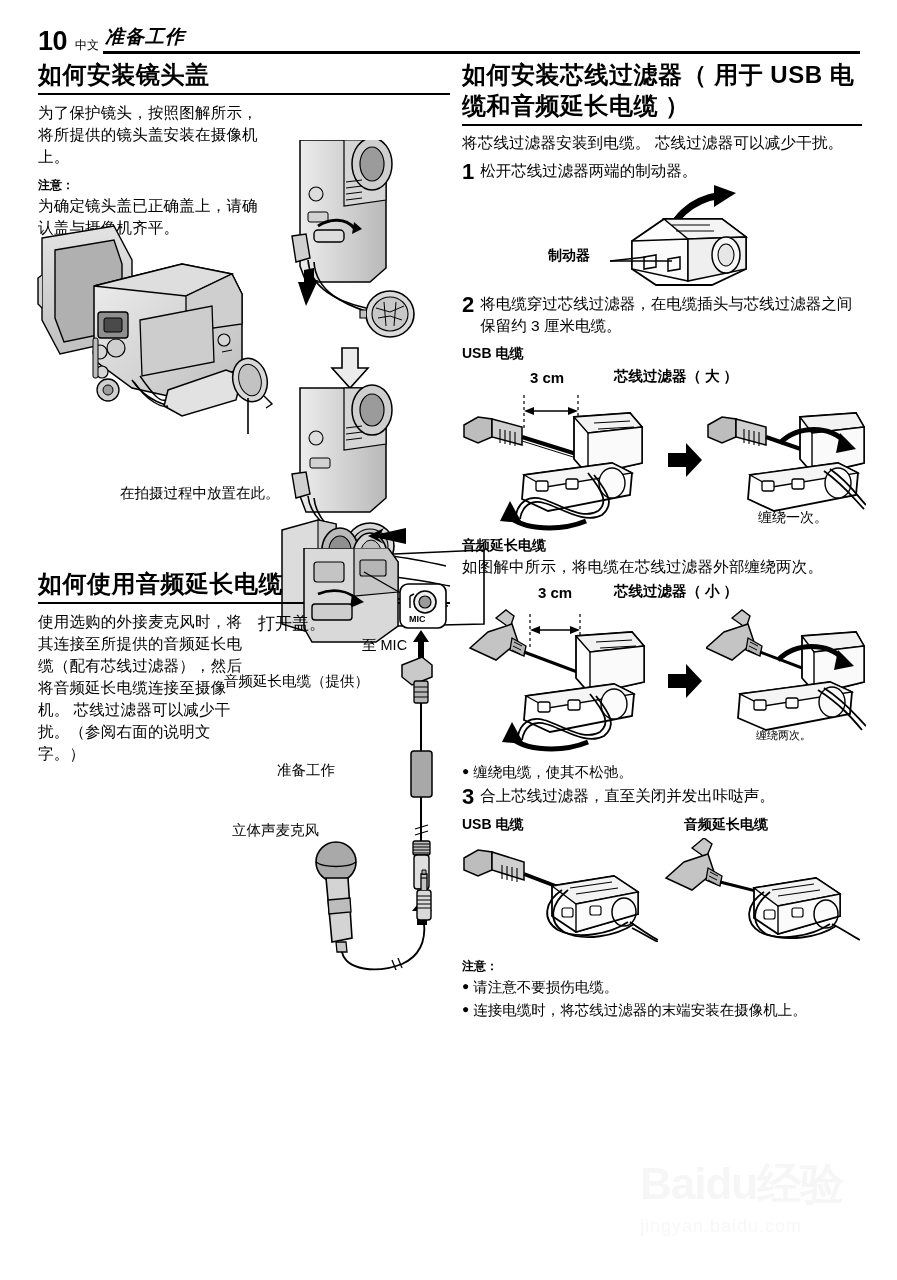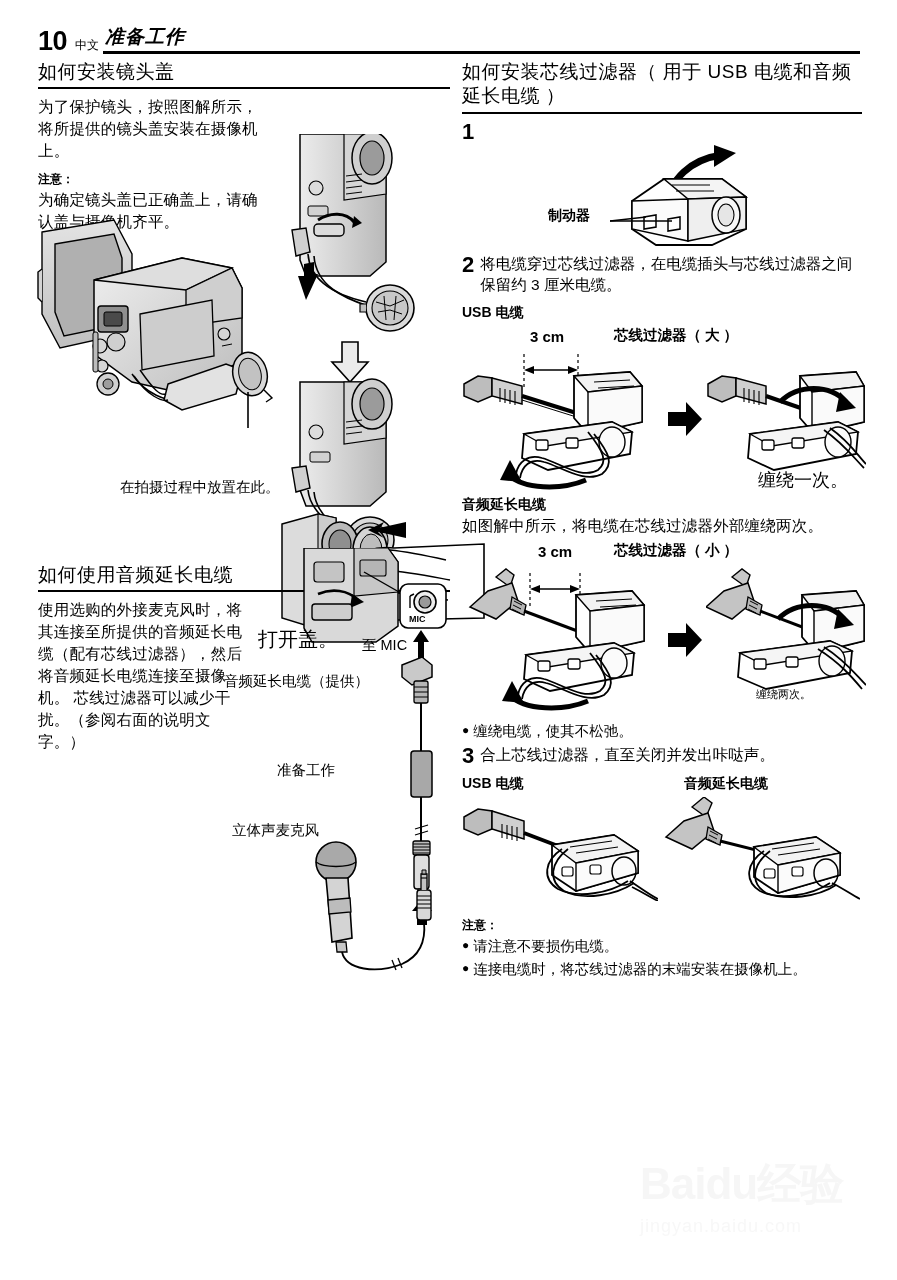--- a/index.html
+++ b/index.html
@@ -15,21 +15,21 @@
   .hdr-num{position:absolute;left:0;top:0;font-size:27px;font-weight:bold;letter-spacing:-0.5px;}
   .hdr-lang{position:absolute;left:37px;top:11px;font-size:12px;}
   .hdr-sec{position:absolute;left:67px;top:-2px;font-size:19px;font-style:italic;font-weight:bold;letter-spacing:1px;}
   .hdr-rule{position:absolute;left:65px;top:25px;width:757px;height:3px;background:#000;}
 
   
   .col-left{position:absolute;left:38px;top:60px;width:412px;}
   .col-right{position:absolute;left:462px;top:60px;width:400px;}
 
   h2.sec{
-    font-size:19px;font-weight:normal;margin:0;letter-spacing:.5px;line-height:1.25;
+    font-size:24px;font-weight:bold;margin:0;letter-spacing:.5px;line-height:1.25;
   }
   .sec-rule{height:2px;background:#000;margin-top:3px;}
 
   .body-txt{font-size:15.5px;line-height:1.42;margin-top:7px;letter-spacing:.2px;}
   .body-txt-r{font-size:15.5px;line-height:1.42;margin-top:6px;letter-spacing:.2px;}
   .note-title{font-size:12px;font-weight:bold;margin-top:9px;}
   .small-b{font-size:14px;font-weight:bold;}
 
   .stepline{display:flex;align-items:flex-start;gap:6px;margin-top:6px;}
   .stepnum{font-size:22px;font-weight:bold;line-height:1;padding-top:1px;}
@@ -264,21 +264,21 @@
       <rect x="92" y="12" width="26" height="16" rx="2" fill="#b5b5b5" stroke="#000" stroke-width="1.1"></rect>
 
       <path d="M50 46 C64 40 80 42 90 52" fill="none" stroke="#000" stroke-width="2.6"></path>
       <path d="M84 46 L96 54 L82 60 Z" fill="#000"></path>
       <rect x="44" y="56" width="40" height="16" rx="3" fill="#cecece" stroke="#000" stroke-width="1.4"></rect>
 
       <path d="M96 24 L152 56" stroke="#000" stroke-width="1.4" fill="none"></path>
     </svg>
   </div>
 
-  <div class="lbl" style="left:258px;top:626px;font-size:20px;">打开盖。</div>
+  <div class="lbl" style="left:258px;top:612px;font-size:17px;">打开盖。</div>
 
   <div class="fig" style="left:398px;top:582px;">
     <svg width="50" height="48" viewBox="0 0 50 48">
       <rect x="2" y="2" width="46" height="44" rx="8" fill="#fff" stroke="#000" stroke-width="1.6"></rect>
       <circle cx="27" cy="20" r="11" fill="#ededed" stroke="#000" stroke-width="1.6"></circle>
       <circle cx="27" cy="20" r="6" fill="#9a9a9a" stroke="#000" stroke-width="1.2"></circle>
       <path d="M12 14 L12 26" stroke="#000" stroke-width="1.4"></path>
       <path d="M12 14 L16 12" stroke="#000" stroke-width="1.4"></path>
     </svg>
   </div>
@@ -358,23 +358,25 @@
       <path d="M131 38 L137 38" stroke="#000" stroke-width="1.1"></path>
       <path d="M132 30 L136 30 L136 34 L132 34 Z" fill="#b0b0b0" stroke="#000" stroke-width="1"></path>
     </svg>
   </div>
 
   <div class="col-right">
 
     <h2 class="sec" style="line-height:1.28;">如何安装芯线过滤器（ 用于 USB 电缆和音频延长电缆 ）</h2>
     <div class="sec-rule"></div>
 
+    <div class="body-txt-r">将芯线过滤器安装到电缆。 芯线过滤器可以减少干扰。</div>
 
     <div class="stepline">
       <div class="stepnum">1</div>
+      <div class="steptxt">松开芯线过滤器两端的制动器。</div>
     </div>
 
     <div style="position:relative;height:108px;">
       <div class="fig" style="left:148px;top:2px;">
         <svg width="190" height="104" viewBox="0 0 190 104">
 
           <path d="M58 62 C58 34 82 14 112 10" fill="none" stroke="#000" stroke-width="7"></path>
           <path d="M104 0 L126 8 L104 22 Z" fill="#000"></path>
 
           <path d="M22 56 L54 34 L112 34 L136 52 L136 84 L102 100 L46 100 L22 84 Z" fill="#fff" stroke="#000" stroke-width="1.8"></path>
@@ -480,21 +482,21 @@
           <path d="M44 84 L132 72 L152 82 L150 104 L68 120 L42 108 Z" fill="#fff" stroke="#000" stroke-width="1.8"></path>
           <path d="M44 84 L132 72 L152 82 L66 96 Z" fill="#f5f5f5" stroke="#000" stroke-width="1.3"></path>
           <rect x="56" y="90" width="12" height="10" rx="2" fill="#fff" stroke="#000" stroke-width="1.3"></rect>
           <rect x="86" y="88" width="12" height="10" rx="2" fill="#fff" stroke="#000" stroke-width="1.3"></rect>
           <ellipse cx="132" cy="92" rx="13" ry="15" fill="#fbfbfb" stroke="#000" stroke-width="1.4"></ellipse>
 
           <path d="M118 80 C138 94 148 108 158 118" fill="none" stroke="#000" stroke-width="1.8"></path>
           <path d="M124 78 C144 92 152 106 160 114" fill="none" stroke="#000" stroke-width="1.8"></path>
         </svg>
       </div>
-      <div class="lbl" style="left:296px;top:140px;font-size:18px;">缠绕一次。</div>
+      <div class="lbl" style="left:296px;top:140px;font-size:14px;">缠绕一次。</div>
     </div>
 
     <div class="small-b" style="margin-top:2px;">音频延长电缆</div>
     <div class="body-txt-r" style="margin-top:1px;">如图解中所示，将电缆在芯线过滤器外部缠绕两次。</div>
 
     <div style="position:relative;height:172px;margin-top:6px;">
       <div class="lbl-b" style="left:76px;top:0px;font-size:15px;">3 cm</div>
       <div class="lbl-b" style="left:152px;top:-2px;font-size:14.5px;">芯线过滤器（ 小 ）</div>
 
       <div class="fig" style="left:0px;top:20px;">

